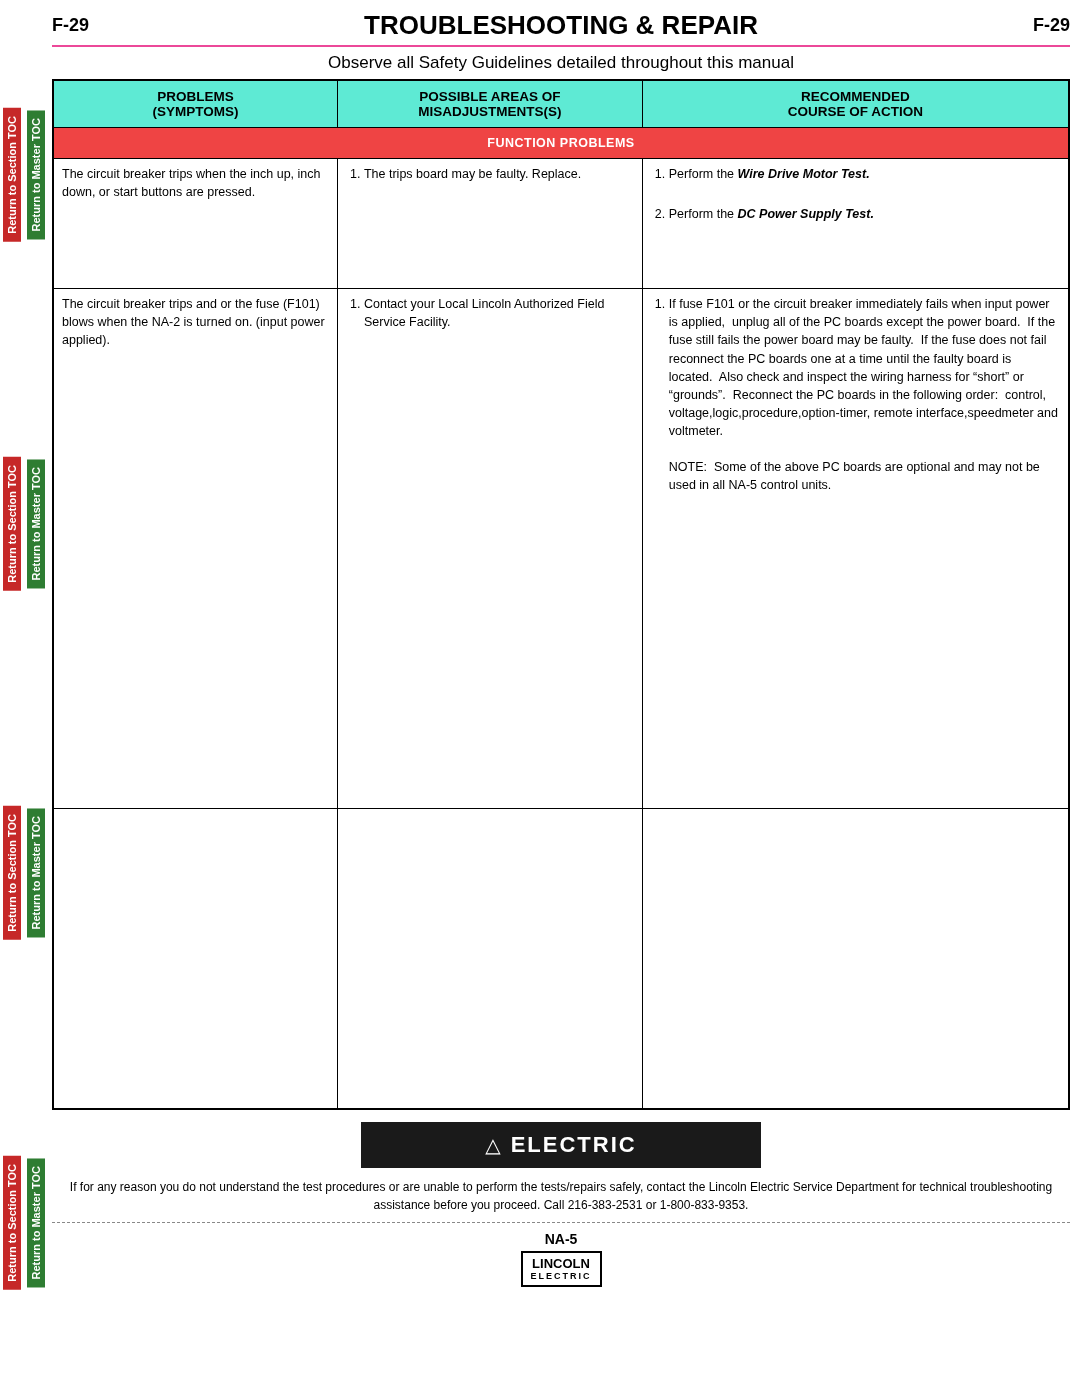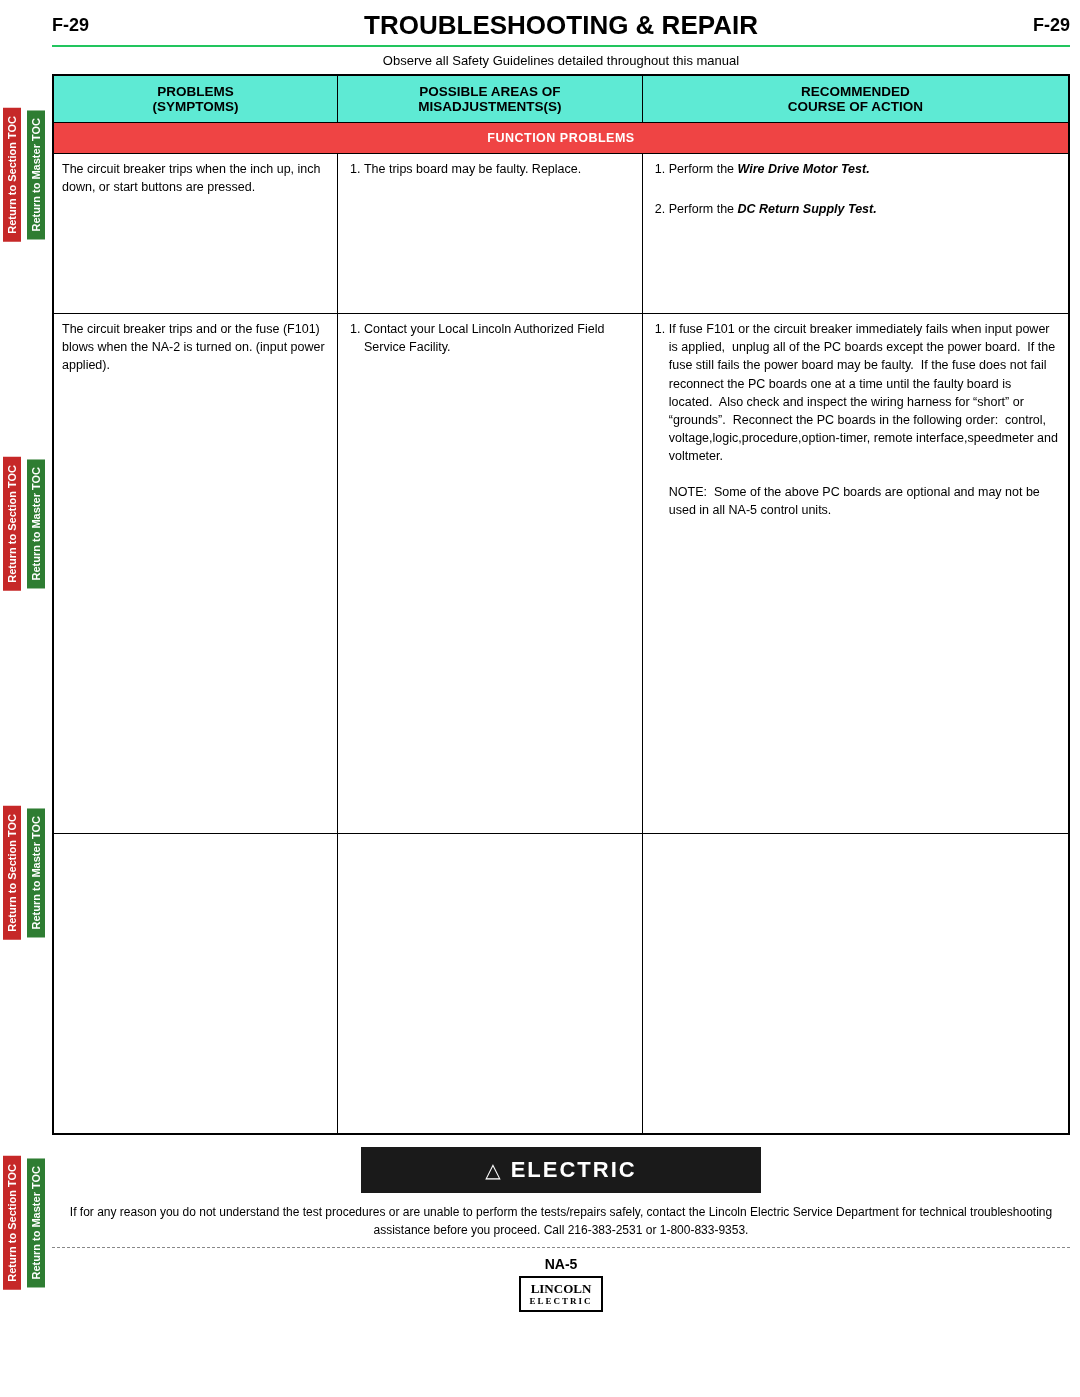--- a/index.html
+++ b/index.html
@@ -57,37 +57,37 @@
       padding-top: 10px;
       padding-bottom: 20px;
     }
 
     
     .page-header {
       display: flex;
       justify-content: space-between;
       align-items: center;
       padding-bottom: 4px;
-      border-bottom: 2px solid #22c55e;
+      border-bottom: 2px solid #ec4899;
       margin-bottom: 6px;
     }
     .page-num {
       font-size: 18px;
       font-weight: bold;
     }
     .page-title {
       font-size: 26px;
       font-weight: bold;
       text-align: center;
       flex: 1;
     }
 
     .safety-note {
       text-align: center;
-      font-size: 13px;
+      font-size: 17px;
       margin-bottom: 6px;
     }
 
     
     .main-table {
       width: 100%;
       border-collapse: collapse;
       border: 2px solid #000;
     }
     .main-table th, .main-table td {
@@ -175,21 +175,20 @@
       margin-bottom: 4px;
     }
     .lincoln-logo {
       display: inline-block;
       border: 2px solid #000;
       padding: 3px 8px;
       font-size: 11px;
       font-weight: bold;
       text-align: center;
       line-height: 1.2;
-      font-family: Liberation Serif, serif;
     }
     .lincoln-logo .brand { font-size: 13px; font-weight: bold; }
     .lincoln-logo .sub { font-size: 9px; letter-spacing: 2px; }
   </style>
 </head>
 <body>
 
 <div class="side-tabs">
 
   <div class="side-col side-col-left">
@@ -230,36 +229,36 @@
           RECOMMENDED<br>COURSE OF ACTION
         </th>
       </tr>
     </thead>
     <tbody>
 
       <tr class="function-header">
         <td colspan="3">FUNCTION PROBLEMS</td>
       </tr>
 
-      <tr style="height: 160px;">
+      <tr style="height: 130px;">
         <td class="col-problems">
           The circuit breaker trips when the inch up, inch down, or start buttons are pressed.
         </td>
         <td class="col-misadj">
           <ol start="1">
             <li>The trips board may be faulty. Replace.</li>
           </ol>
         </td>
         <td class="col-action">
           <ol start="1">
             <li>Perform the <strong><em>Wire Drive Motor Test.</em></strong></li>
           </ol>
           <br>
           <ol start="2">
-            <li>Perform the <strong><em>DC Return Supply Test.</em></strong></li>
+            <li>Perform the <strong><em>DC Power Supply Test.</em></strong></li>
           </ol>
         </td>
       </tr>
 
       <tr style="height: 520px;">
         <td class="col-problems">
           The circuit breaker trips and or the fuse (F101) blows when the NA-2 is turned on. (input power applied).
         </td>
         <td class="col-misadj">
           <ol start="1">

